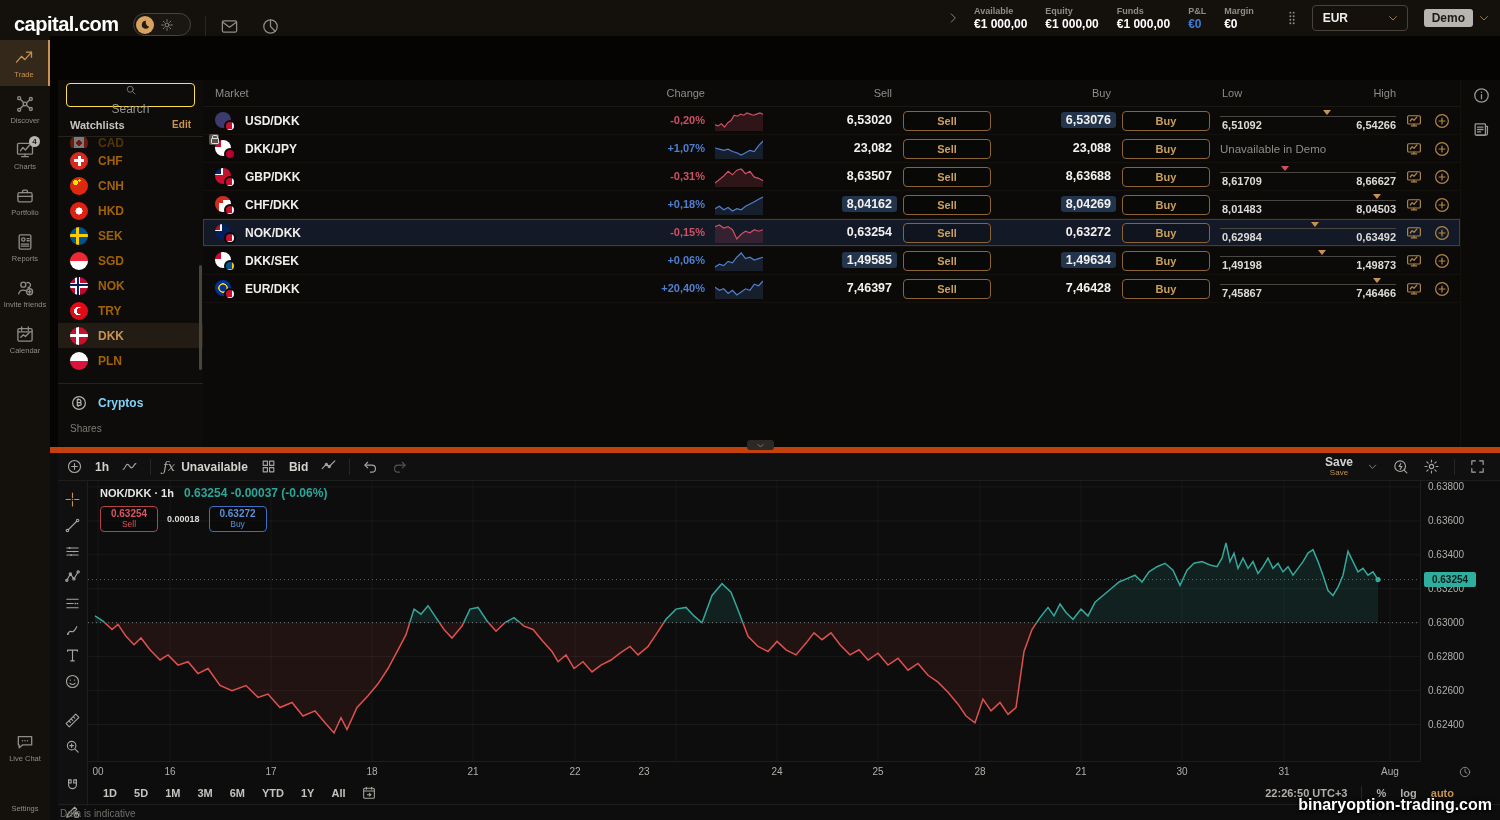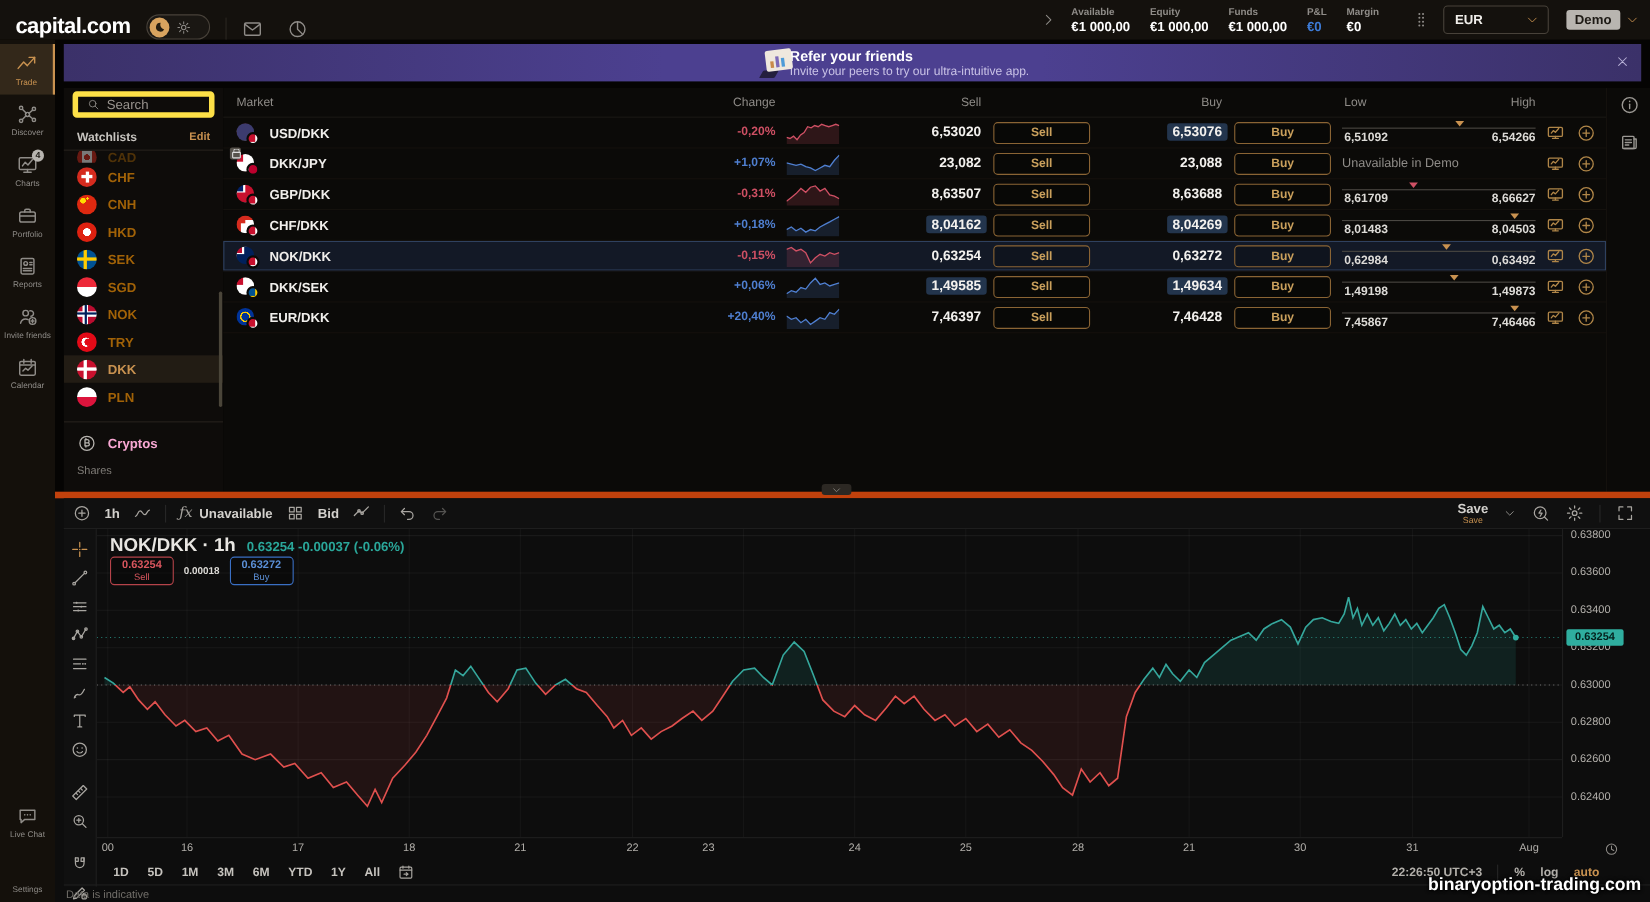--- a/index.html
+++ b/index.html
@@ -62,39 +62,39 @@
   .banner-board i:nth-child(3){ height:8px; background:#4d9bd8; }
   .banner-shadow { position:absolute; left:2px; bottom:0; width:14px; height:7px; background:#241f3e;
     transform:skewX(-30deg); border-radius:1px; }
   .banner-text { margin-left:660px; }
   .banner-title { font-size:13px; font-weight:bold; color:#fff; }
   .banner-sub { font-size:11px; color:#c9c2e6; margin-top:1px; }
   .banner-close { position:absolute; right:10px; top:9px; width:14px; height:14px; color:#b7b0d6; cursor:pointer; }
 
   
   .watchlist { position:absolute; left:58px; top:80px; width:145px; height:367px; background:#0e0c0a; z-index:5; }
-  .searchbox { position:absolute; left:8px; top:3px; width:129px; height:24px; border:5px solid #fde047;
-    border-radius:4px; display:flex; align-items:center; padding:0 8px; gap:6px; cursor:text; }
+  .searchbox { position:absolute; left:8px; top:3px; width:129px; height:24px; border:1px solid #fde047;
+    border-radius:4px; display:flex; align-items:center; padding:0 8px; gap:6px; cursor:text;flex-direction:column; }
   .searchbox .icn { width:12px; height:12px; }
   .searchbox .ph { font-size:12px; color:#999younger4: #99948e; }
   .searchbox .ph { font-size:12px; color:#99948e; }
   .wl-head { position:absolute; left:0; top:33px; width:145px; height:24px; display:flex; align-items:center;
     padding:0 12px; border-bottom:1px solid #26221c; }
   .wl-title { font-size:11px; font-weight:bold; color:#c7c4bf; flex:1; }
   .wl-edit { font-size:10px; font-weight:bold; color:#c99250; cursor:pointer; }
   .wl-list { position:absolute; left:0; top:57px; width:145px; height:310px; overflow:hidden; }
   .wl-item { height:25px; display:flex; align-items:center; gap:10px; padding:0 12px; cursor:pointer; }
   .wl-item .code { font-size:12px; font-weight:bold; color:#a16207; }
   .wl-item.selected { background:#221c14; }
   .wl-item.selected .code { color:#c99250; }
   .wl-item.partial { height:11px; overflow:hidden; opacity:0.45; }
   .wl-sect { margin-top:10px; border-top:1px solid #26221c; padding-top:8px; height:30px;
     display:flex; align-items:center; gap:10px; padding-left:12px; cursor:pointer; }
   .wl-sect .icn { width:18px; height:18px; color:#b5b2ad; }
-  .wl-sect .code { font-size:12px; font-weight:bold; color:#f9a8d4; }
+  .wl-sect .code { font-size:12px; font-weight:bold; color:#7dd3fc; }
   .wl-foot { font-size:10px; color:#7e7b76; padding:10px 0 0 12px; }
   .wl-scroll { position:absolute; right:1px; top:185px; width:3px; height:105px; background:#4a4539; border-radius:2px; }
 
   .flag { width:18px; height:18px; border-radius:50%; flex:none; }
   .f-chf { background:linear-gradient(#fff,#fff) 7.5px 4px/3px 10px no-repeat,
            linear-gradient(#fff,#fff) 4px 7.5px/10px 3px no-repeat,#d52b1e; }
   .f-cnh { background:radial-gradient(circle 2.4px at 5.5px 5.5px,#ffde00 0 2.4px,transparent 2.7px),
            radial-gradient(circle 1px at 9.5px 3.5px,#ffde00 0 1px,transparent 1.2px),#de2910; }
   .f-hkd { background:radial-gradient(circle at 9px 9px,#fff 0 3.4px,transparent 3.7px),#de2110; }
   .f-sek { background:linear-gradient(#fecc00,#fecc00) 6px 0/3px 18px no-repeat,
@@ -190,21 +190,21 @@
   .draw-rail { position:absolute; left:8px; top:28px; width:30px; height:325px; background:#101010;
     border-right:1px solid #1e1e1e; display:flex; flex-direction:column; align-items:center; padding-top:10px; gap:9px; }
   .draw-rail .icn { width:17px; height:17px; color:#a8a5a0; cursor:pointer; }
   .draw-rail .icn.gold { color:#c99250; }
   .dr-div { width:18px; height:1px; background:#262626; margin:2px 0; }
 
   
   .plot { position:absolute; left:38px; top:28px; width:1332px; height:280px; overflow:hidden; }
   .plot svg { position:absolute; left:0; top:0; }
   .legend { position:absolute; left:12px; top:5px; display:flex; align-items:baseline; gap:10px; z-index:3; }
-  .legend-title { font-size:17px; font-weight:bold; color:#e8e6e2; }
+  .legend-title { font-size:11px; font-weight:bold; color:#e8e6e2; }
   .legend-chg { font-size:12px; color:#2aa79a; font-weight:bold; }
   .trade-boxes { position:absolute; left:12px; top:25px; display:flex; align-items:center; gap:9px; z-index:3; }
   .tbox { width:58px; height:26px; border-radius:4px; display:flex; flex-direction:column; align-items:center;
     justify-content:center; line-height:1.05; cursor:pointer; background:rgba(10,10,10,0.55); }
   .tbox .p { font-size:10px; font-weight:bold; }
   .tbox .l { font-size:8.5px; }
   .tbox-sell { border:1px solid #b5434a; color:#d9565e; }
   .tbox-buy { border:1px solid #3a6fc4; color:#5b8fd6; }
   .spread { font-size:9px; font-weight:bold; color:#dddbd7; }
 
@@ -415,39 +415,20 @@
           </svg>
         </span>
         <span class="nlbl">Live Chat</span>
       </div>
       <div class="nav-item">
         <span class="icn"></span>
         <span class="nlbl">Settings</span>
       </div>
     </nav>
 
-  <div class="banner">
-    <div class="banner-art">
-      <span class="banner-shadow"></span>
-      <span class="banner-board">
-          <i></i>
-          <i></i>
-          <i></i>
-        </span>
-    </div>
-    <div class="banner-text">
-      <div class="banner-title">Refer your friends</div>
-      <div class="banner-sub">Invite your peers to try our ultra-intuitive app.</div>
-    </div>
-    <span class="icn banner-close">
-        <svg viewBox="0 0 24 24" fill="none" stroke="currentColor" stroke-width="1.6" stroke-linecap="round" stroke-linejoin="round">
-          <path d="M6 6l12 12M18 6L6 18"></path>
-        </svg>
-      </span>
-  </div>
 
   <section class="watchlist">
     <div class="searchbox">
       <span class="icn">
           <svg viewBox="0 0 24 24" fill="none" stroke="currentColor" stroke-width="1.6" stroke-linecap="round" stroke-linejoin="round">
             <circle cx="10.5" cy="10.5" r="6"></circle>
             <path d="M15 15l5 5"></path>
           </svg>
         </span>
       <span class="ph">Search</span>

